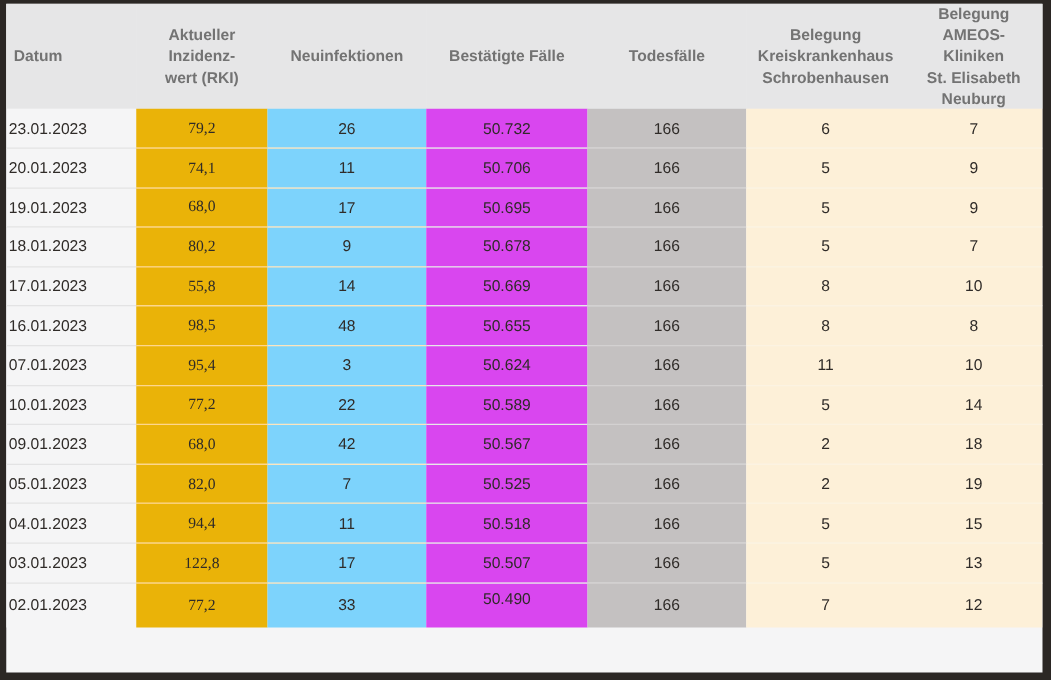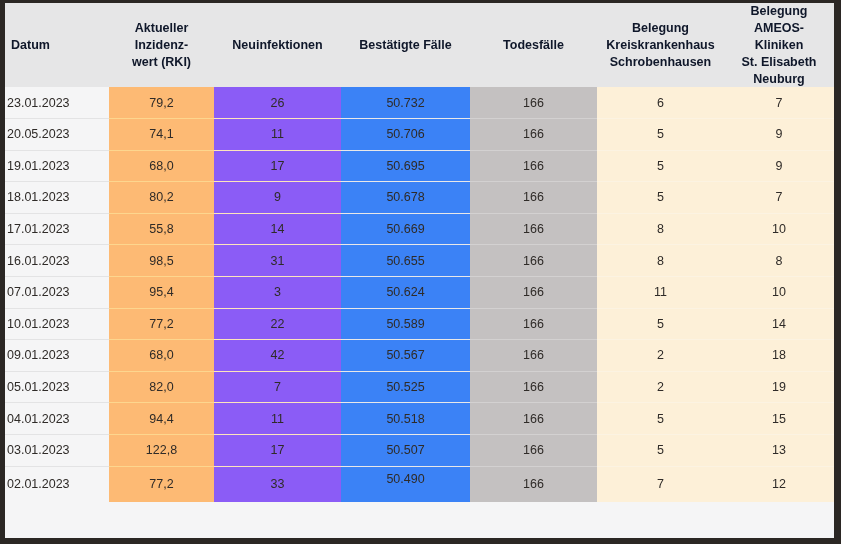--- a/index.html
+++ b/index.html
@@ -32,21 +32,21 @@
     border-collapse: collapse;
     border-spacing: 0;
     width: 829px;
     table-layout: fixed;
   }
 
   
   thead tr { background: #e6e6e7; }
   thead th {
     background: #e6e6e7;
-    color: #0f172a;
+    color: #737373;
     font-size: 12.5px;
     font-weight: bold;
     line-height: 1.35;
     padding: 0 6px;
     height: 70px;
     vertical-align: middle;
     text-align: center;
     border: 0;
   }
   thead th.col-datum { text-align: left; }
@@ -62,29 +62,30 @@
     border: 0;
     white-space: nowrap;
   }
   tbody td.col-datum {
     text-align: left;
     padding-left: 2px;
     background: #f5f5f6;
     border-bottom: 1px solid #e3e3e4;
   }
   tbody td.col-inzidenz {
-    background: #fdba74;
+    background: #eab308;
     border-bottom: 1px solid #fdd68e;
+    font-family: Liberation Serif, serif;
   }
   tbody td.col-neu {
-    background: #8b5cf6;
+    background: #7dd3fc;
     border-bottom: 1px solid #fde5bd;
   }
   tbody td.col-best {
-    background: #3b82f6;
+    background: #d946ef;
     border-bottom: 1px solid #e8e8e9;
   }
   tbody td.col-tod {
     background: #c4c1c1;
     border-bottom: 1px solid #d3d1d1;
   }
   tbody td.col-kkh,
   tbody td.col-ameos {
     background: #fdf0d8;
     border-bottom: 1px solid #fcf3e2;
@@ -152,21 +153,21 @@
         <tr>
           <td class="col-datum">23.01.2023</td>
           <td class="col-inzidenz">79,2</td>
           <td class="col-neu">26</td>
           <td class="col-best">50.732</td>
           <td class="col-tod">166</td>
           <td class="col-kkh">6</td>
           <td class="col-ameos">7</td>
         </tr>
         <tr>
-          <td class="col-datum">20.05.2023</td>
+          <td class="col-datum">20.01.2023</td>
           <td class="col-inzidenz">74,1</td>
           <td class="col-neu">11</td>
           <td class="col-best">50.706</td>
           <td class="col-tod">166</td>
           <td class="col-kkh">5</td>
           <td class="col-ameos">9</td>
         </tr>
         <tr>
           <td class="col-datum">19.01.2023</td>
           <td class="col-inzidenz">68,0</td>
@@ -190,21 +191,21 @@
           <td class="col-inzidenz">55,8</td>
           <td class="col-neu">14</td>
           <td class="col-best">50.669</td>
           <td class="col-tod">166</td>
           <td class="col-kkh">8</td>
           <td class="col-ameos">10</td>
         </tr>
         <tr>
           <td class="col-datum">16.01.2023</td>
           <td class="col-inzidenz">98,5</td>
-          <td class="col-neu">31</td>
+          <td class="col-neu">48</td>
           <td class="col-best">50.655</td>
           <td class="col-tod">166</td>
           <td class="col-kkh">8</td>
           <td class="col-ameos">8</td>
         </tr>
         <tr>
           <td class="col-datum">07.01.2023</td>
           <td class="col-inzidenz">95,4</td>
           <td class="col-neu">3</td>
           <td class="col-best">50.624</td>

